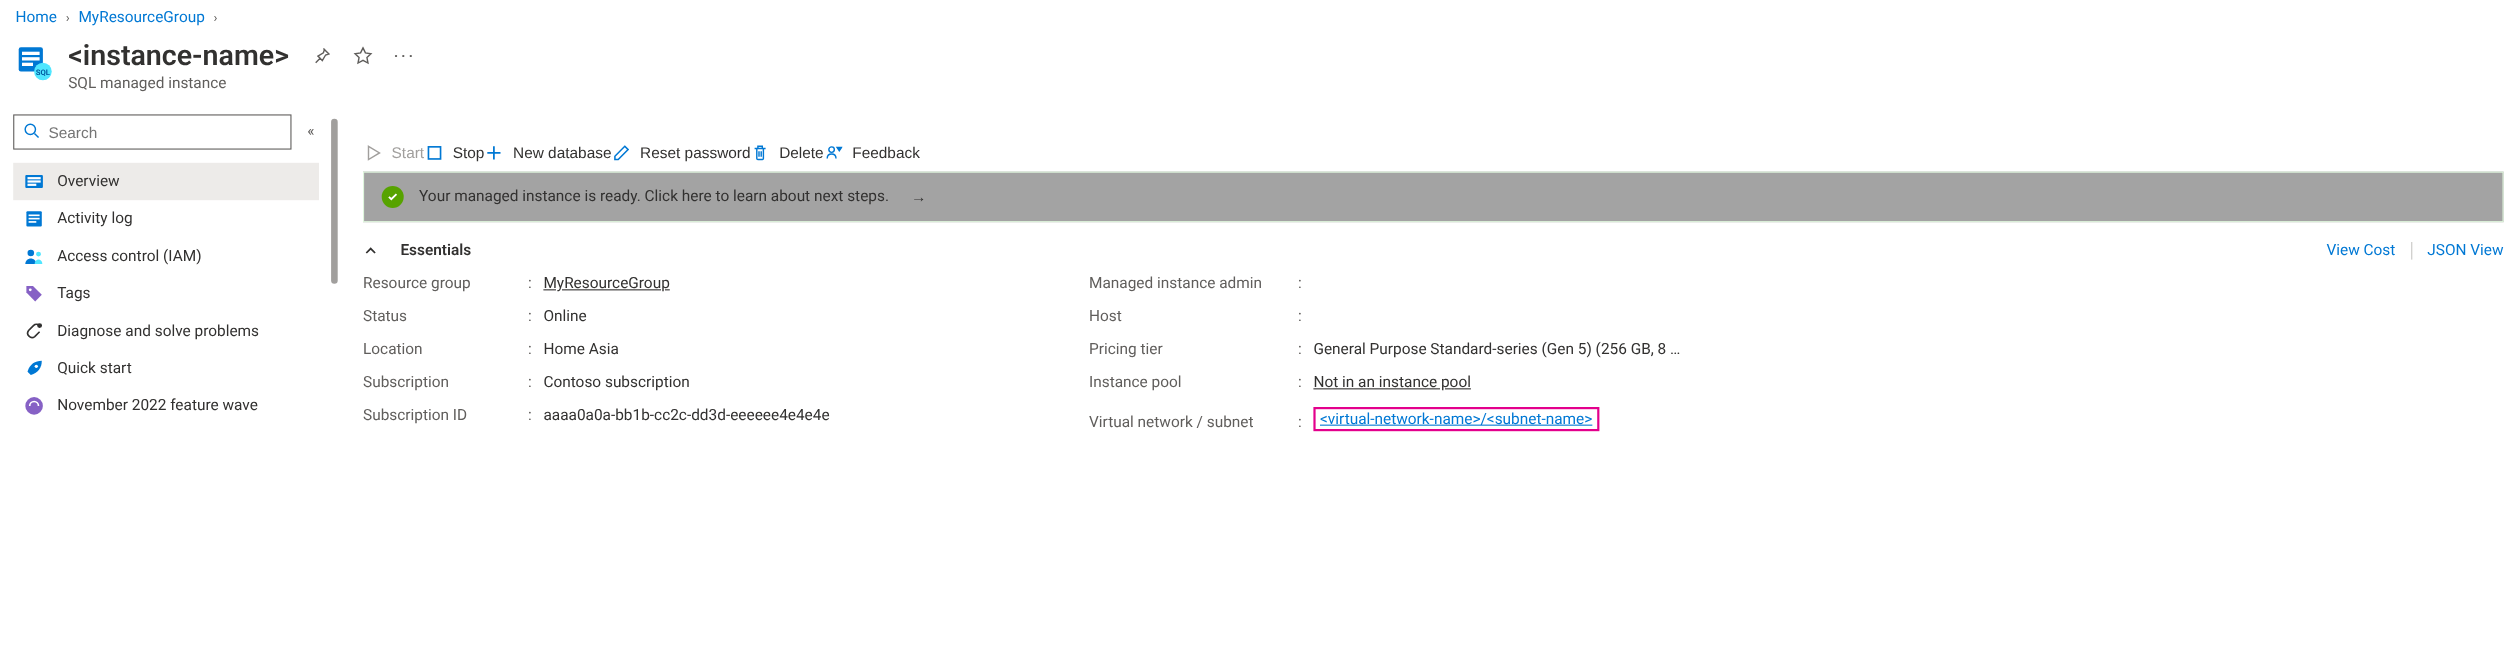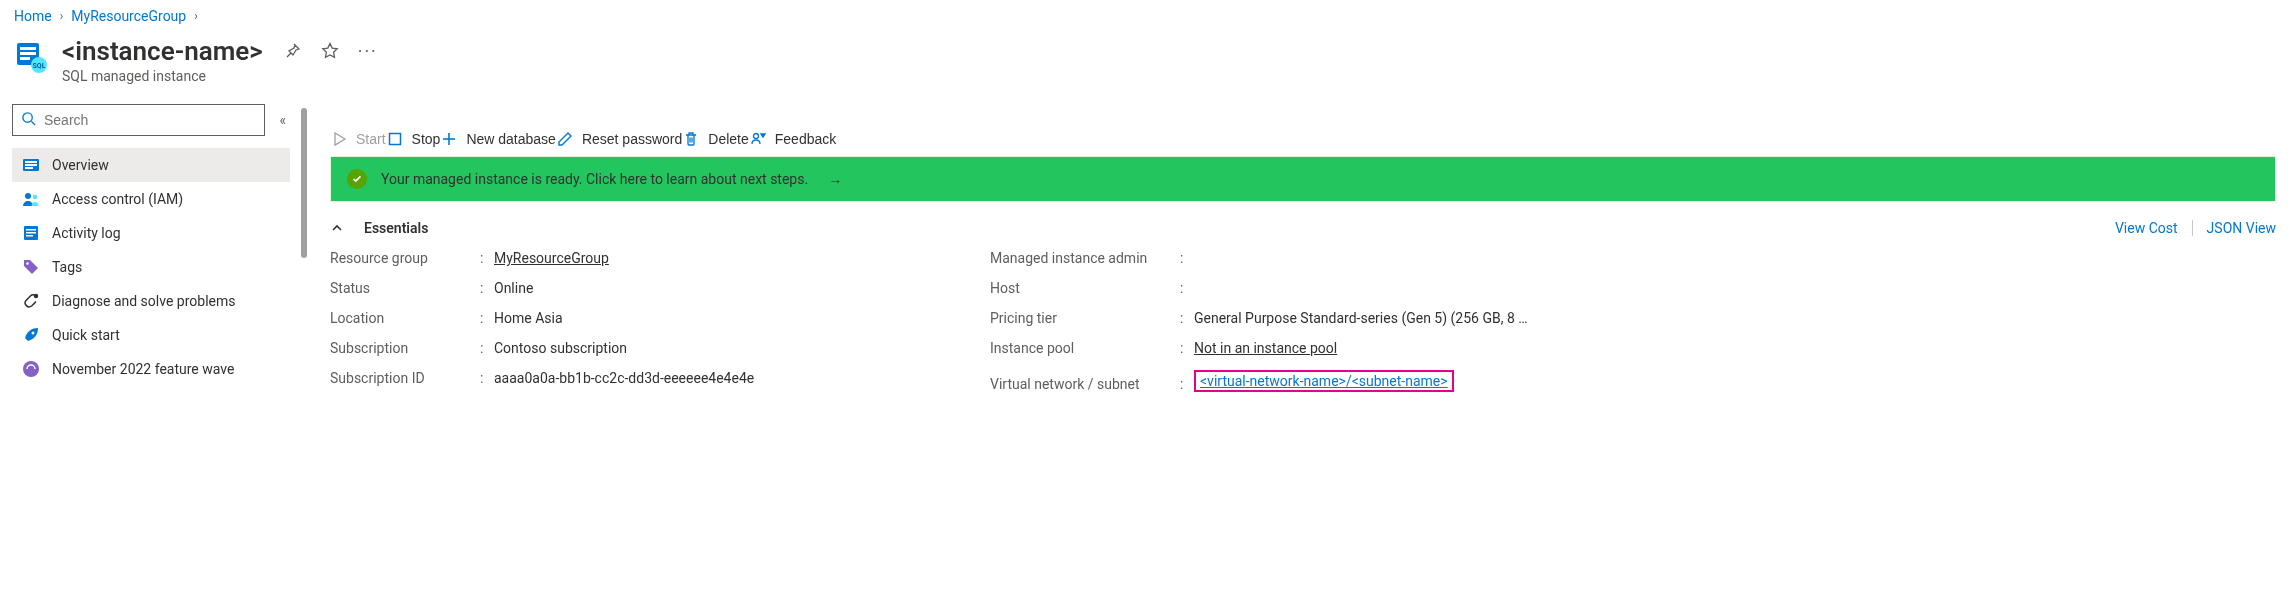--- a/index.html
+++ b/index.html
@@ -102,21 +102,21 @@
   .tb-btn {
     display: flex; align-items: center; gap: 8px;
     color: #323130; cursor: pointer; font-size: 14px;
     background: none; border: none;
   }
   .tb-btn.disabled { color: #a19f9d; cursor: default; }
   .tb-icon { width: 18px; height: 18px; display:flex; align-items:center; justify-content:center; }
 
   .banner {
     margin-top: 8px;
-    background: #22c55e;
+    background: #a3a3a3;
     border: 1px solid #dff6dd;
     display: flex; align-items: center;
     padding: 12px 16px;
     gap: 14px;
     font-size: 14px;
   }
   .check-circle {
     width: 20px; height: 20px; border-radius: 50%;
     background: #57a300;
     display:flex; align-items:center; justify-content:center;
@@ -211,39 +211,39 @@
               <rect x="1" y="3" width="16" height="12" rx="1" fill="#0078d4"></rect>
               <rect x="3" y="5" width="12" height="2" fill="#fff"></rect>
               <rect x="3" y="8" width="12" height="2" fill="#fff"></rect>
               <rect x="3" y="11" width="8" height="2" fill="#fff"></rect>
             </svg>
         </span>
         <span>Overview</span>
       </div>
       <div class="nav-item">
         <span class="nav-icon">
+          <svg viewBox="0 0 18 18" width="18" height="18">
+              <rect x="2" y="2" width="14" height="14" rx="1" fill="#0078d4"></rect>
+              <rect x="4" y="5" width="10" height="1.5" fill="#fff"></rect>
+              <rect x="4" y="8" width="10" height="1.5" fill="#fff"></rect>
+              <rect x="4" y="11" width="7" height="1.5" fill="#fff"></rect>
+            </svg>
+        </span>
+        <span>Activity log</span>
+      </div>
+      <div class="nav-item">
+        <span class="nav-icon">
           <svg viewBox="0 0 18 18" width="18" height="18" fill="#0078d4">
               <circle cx="6" cy="6" r="3"></circle>
               <path d="M1 16c0-3 2.5-5 5-5s5 2 5 5z"></path>
               <circle cx="13" cy="7" r="2.2" fill="#50e6ff"></circle>
               <path d="M9.5 16c0-2.5 1.8-4 3.5-4s3.5 1.5 3.5 4z" fill="#50e6ff"></path>
             </svg>
         </span>
         <span>Access control (IAM)</span>
-      </div>
-      <div class="nav-item">
-        <span class="nav-icon">
-          <svg viewBox="0 0 18 18" width="18" height="18">
-              <rect x="2" y="2" width="14" height="14" rx="1" fill="#0078d4"></rect>
-              <rect x="4" y="5" width="10" height="1.5" fill="#fff"></rect>
-              <rect x="4" y="8" width="10" height="1.5" fill="#fff"></rect>
-              <rect x="4" y="11" width="7" height="1.5" fill="#fff"></rect>
-            </svg>
-        </span>
-        <span>Activity log</span>
       </div>
       <div class="nav-item">
         <span class="nav-icon">
           <svg viewBox="0 0 18 18" width="18" height="18" fill="#8661c5">
               <path d="M2 2h6l8 8-6 6-8-8V2z"></path>
               <circle cx="5.5" cy="5.5" r="1.3" fill="#fff"></circle>
             </svg>
         </span>
         <span>Tags</span>
       </div>

